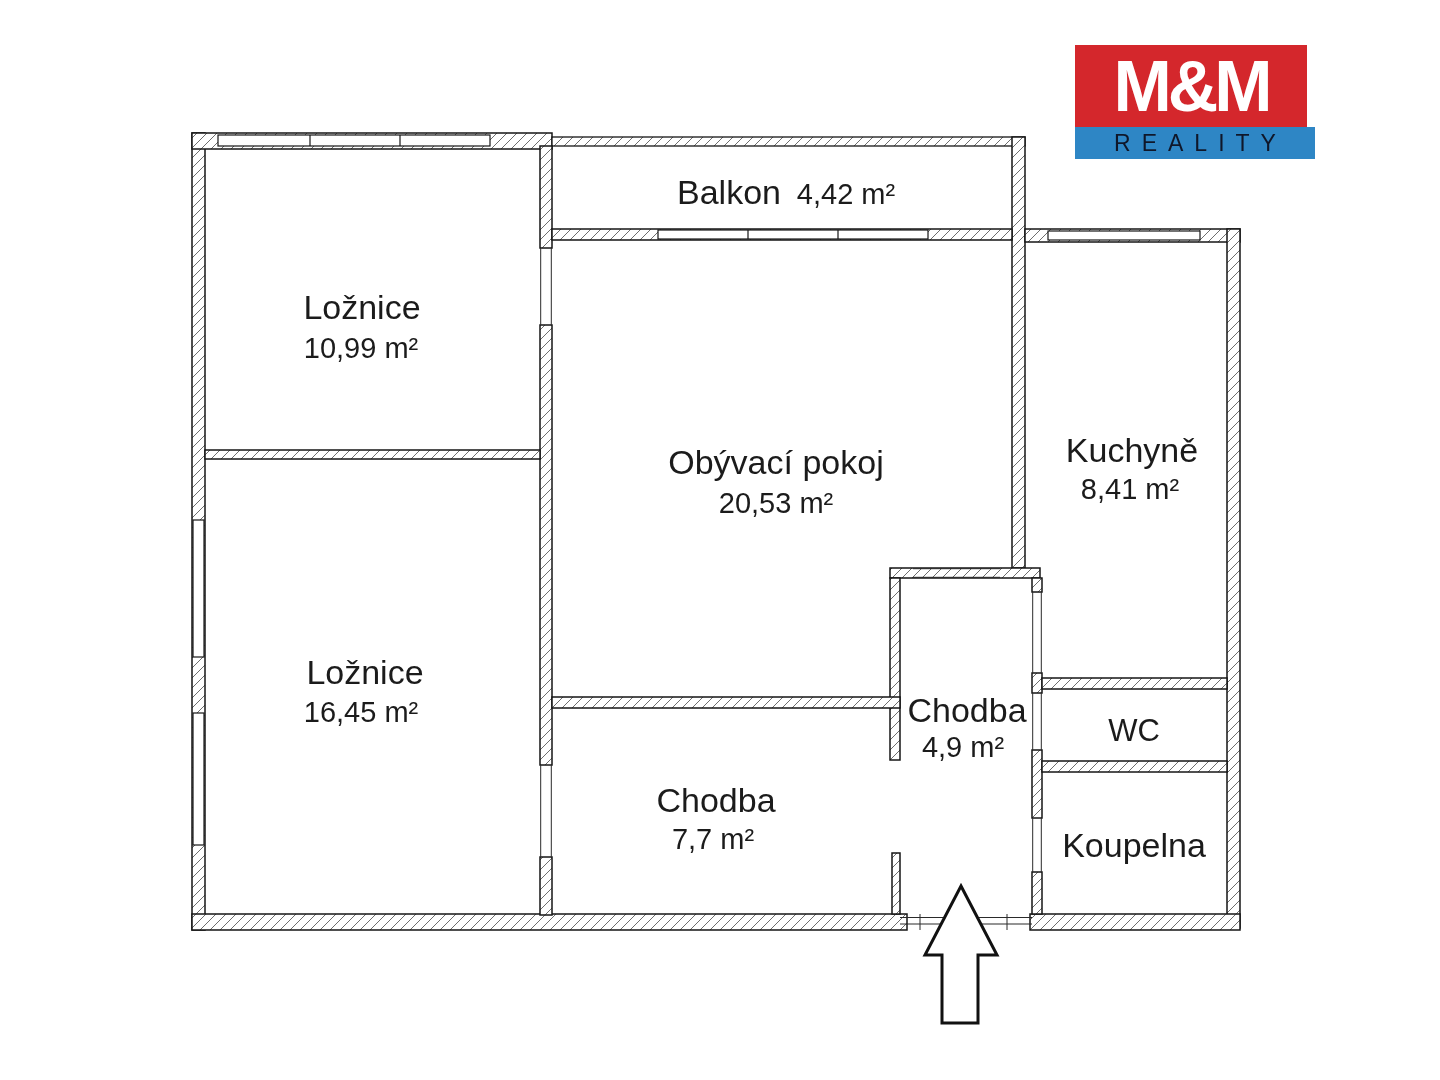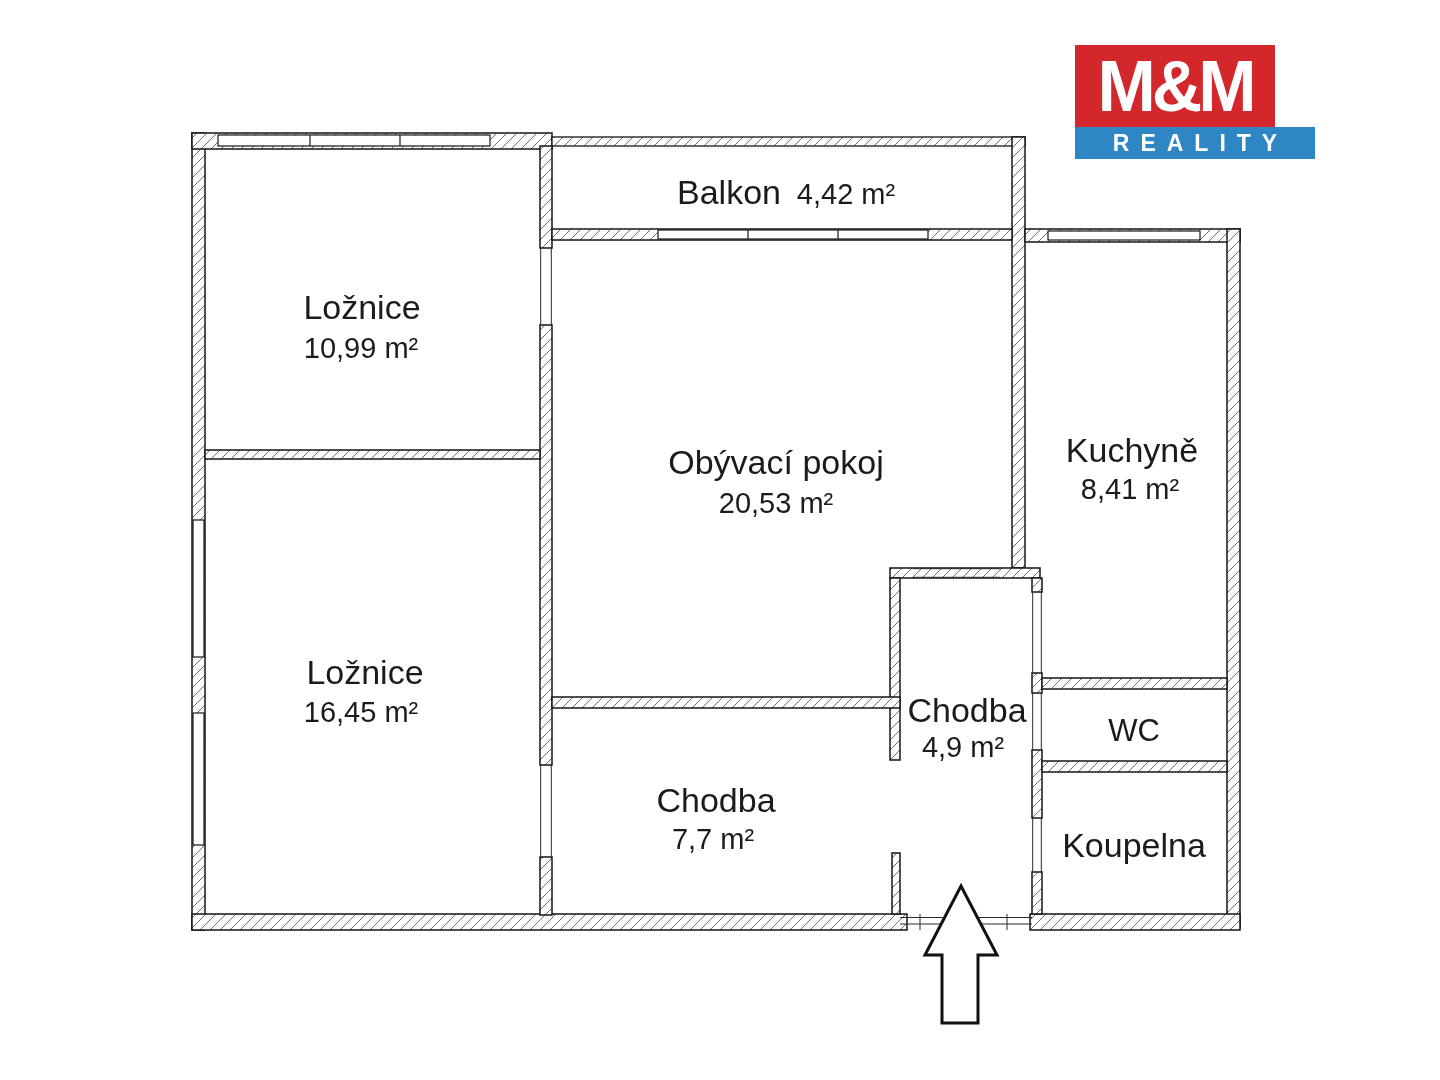--- a/index.html
+++ b/index.html
@@ -17,33 +17,33 @@
   .pane{stroke:#161616;stroke-width:1.2;}
   .jamb{stroke:#2a2a2a;stroke-width:1;}
   .threshold{stroke:#2a2a2a;stroke-width:1.2;}
   .arrow{fill:#ffffff;stroke:#111111;stroke-width:3;stroke-linejoin:miter;}
   .room-name{fill:#1b1b1b;font-size:34px;text-anchor:middle;}
   .room-area{fill:#1b1b1b;font-size:29px;text-anchor:middle;}
   .room-name-sm{fill:#1b1b1b;font-size:31px;text-anchor:middle;}
   
   #logo{position:absolute;left:1075px;top:45px;width:240px;height:113px;}
   #logo-red{
-    position:absolute;left:0;top:0;width:200px;height:82px;
+    position:absolute;left:0;top:0;width:232px;height:82px;
     display:flex;align-items:center;justify-content:center;
   }
   #logo-red span{
     color:#fff;font-weight:700;font-size:70px;line-height:1;
     letter-spacing:-4px;transform:scaleY(1.04);
   }
   #logo-blue{
     position:absolute;left:0;top:82px;width:240px;height:32px;
     display:flex;align-items:center;justify-content:center;
   }
   #logo-blue span{
-    color:#ffffff;font-weight:700;font-size:23px;line-height:1;
+    color:#0f172a;font-weight:400;font-size:23px;line-height:1;
     letter-spacing:11px;text-indent:11px;
   }
 </style>
 </head>
 <body>
 
 <div id="stage">
 
   <svg id="plan-svg" width="1440" height="1080" viewBox="0 0 1440 1080">
     <defs>

